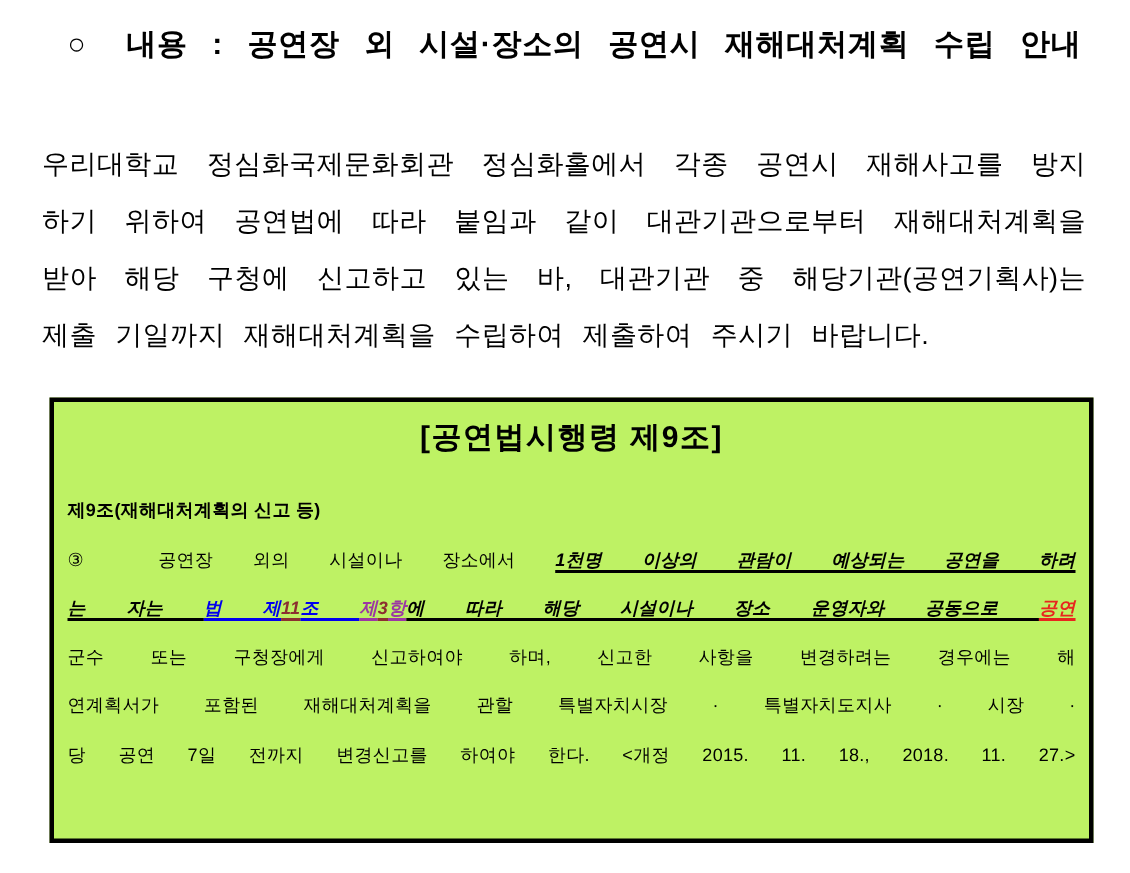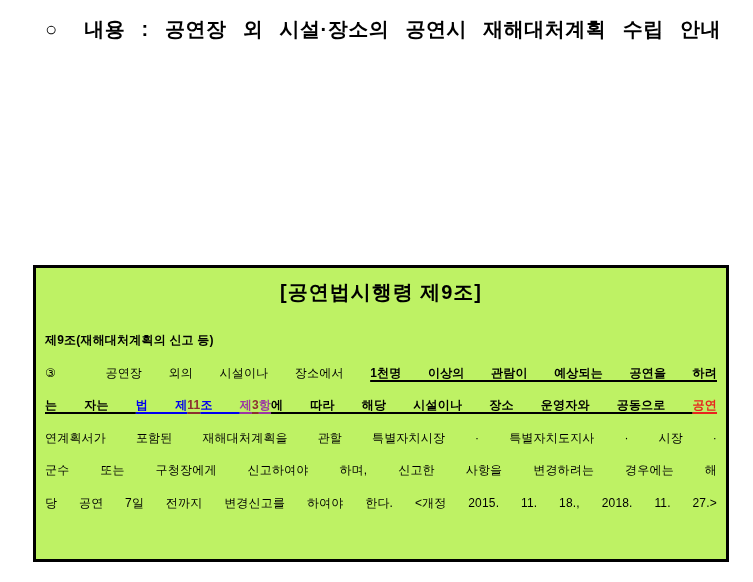--- a/index.html
+++ b/index.html
@@ -61,46 +61,53 @@
     font-weight: 700;
     text-align: left; text-align-last: left;
   }
 
   
   .em {
     font-weight: 700;
     text-decoration: underline;
     text-decoration-thickness: 2px;
     text-underline-offset: 3px;
+    font-style: italic;
   }
   .c-blue   { color: #0000EE; }
   .c-num    { color: #8B3030; }
   .c-purple { color: #9B37A3; }
   .c-red    { color: #E8251E; }
 </style>
 </head>
 <body>
 
 <div class="page">
 
   <div class="doc-title">○ 내용 : 공연장 외 시설·장소의 공연시 재해대처계획 수립 안내</div>
 
+  <div class="intro">
+    <div class="jl">우리대학교 정심화국제문화회관 정심화홀에서 각종 공연시 재해사고를 방지</div>
+    <div class="jl">하기 위하여 공연법에 따라 붙임과 같이 대관기관으로부터 재해대처계획을</div>
+    <div class="jl">받아 해당 구청에 신고하고 있는 바, 대관기관 중 해당기관(공연기획사)는</div>
+    <div class="last">제출 기일까지 재해대처계획을 수립하여 제출하여 주시기 바랍니다.</div>
+  </div>
 
   <div class="law-box">
 
     <div class="box-header">[공연법시행령 제9조]</div>
 
     <div class="box-line article-title">제9조(재해대처계획의 신고 등)</div>
 
     <div class="box-line"><span>③ 공연장 외의 시설이나 장소에서 </span><span class="em">1천명 이상의 관람이 예상되는 공연을 하려</span></div>
 
     <div class="box-line"><span class="em">는 자는 </span><span class="em c-blue">법 제</span><span class="em c-num">11</span><span class="em c-blue">조 </span><span class="em c-purple">제</span><span class="em c-num">3</span><span class="em c-purple">항</span><span class="em">에 따라 해당 시설이나 장소 운영자와 공동으로 </span><span class="em c-red">공연</span></div>
 
 
+    <div class="box-line">군수 또는 구청장에게 신고하여야 하며, 신고한 사항을 변경하려는 경우에는 해</div>
+
     <div class="box-line">연계획서가 포함된 재해대처계획을 관할 특별자치시장 · 특별자치도지사 · 시장 ·</div>
-
-    <div class="box-line">군수 또는 구청장에게 신고하여야 하며, 신고한 사항을 변경하려는 경우에는 해</div>
 
     <div class="box-line">당 공연 7일 전까지 변경신고를 하여야 한다.  &lt;개정 2015. 11. 18., 2018. 11. 27.&gt;</div>
 
   </div>
 
 </div>
 
 </body></html>

